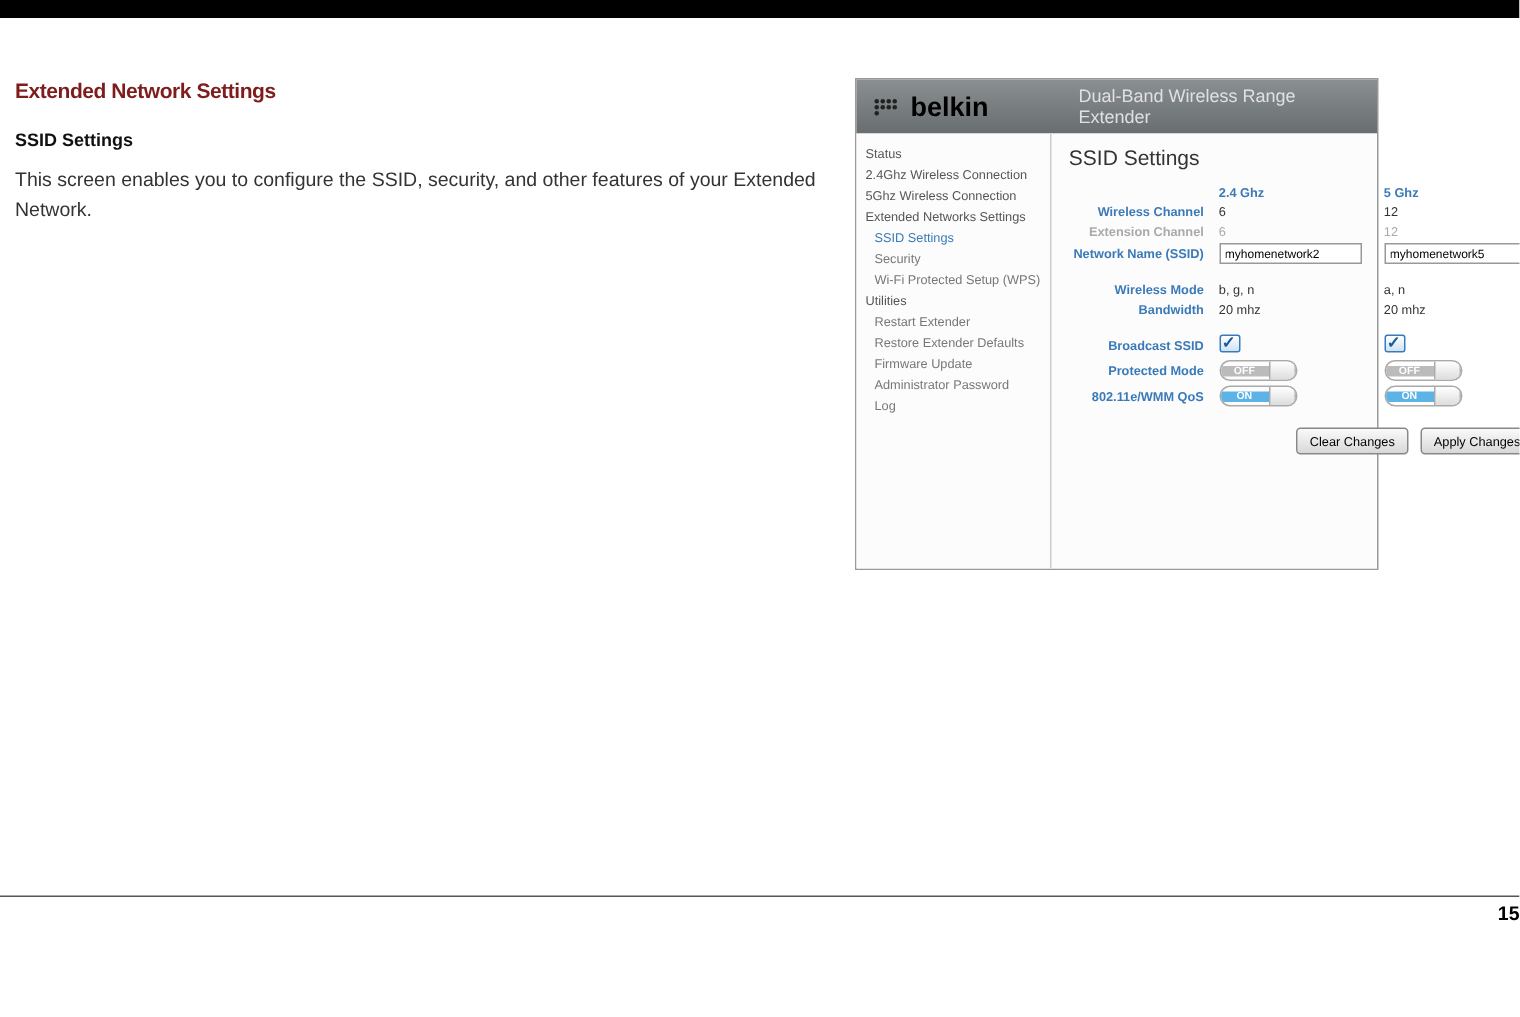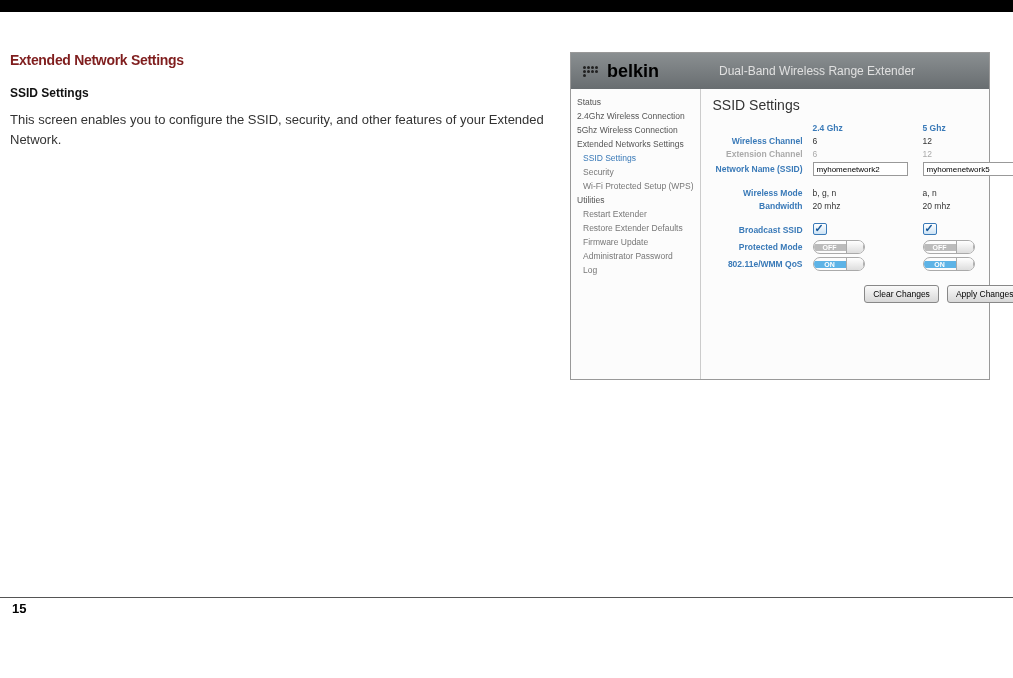--- a/index.html
+++ b/index.html
@@ -37,21 +37,21 @@
       margin: 18px 0 10px 0;
       color: #111;
     }
     .left-doc p {
       font-size: 13px;
       line-height: 1.5;
       margin-bottom: 12px;
       color: #333;
     }
     .router-panel {
-      width: 420px;
+      width: 349px;
       border: 1px solid #999;
       background: #fff;
       font-size: 9px;
     }
     .router-header {
       height: 36px;
       background: linear-gradient(#8a8f91, #686d70);
       display: flex;
       align-items: center;
       padding: 0 12px;
@@ -190,21 +190,21 @@
       padding: 3px 8px;
       border: 1px solid #888;
       background: linear-gradient(#fafafa,#d8d8d8);
       border-radius: 3px;
       cursor: pointer;
     }
     .page-number {
       position: absolute;
       bottom: 62px;
       left: 12px; right: 0;
-      text-align: left;
+      text-align: right;
       font-weight: 700;
       font-size: 13px;
     }
     .bottom-line {
       position: absolute;
       bottom: 80px;
       left: 0; right: 0;
       border-top: 1px solid #555;
     }
     .spacer-row { height: 6px; grid-column: 1 / span 3; }

